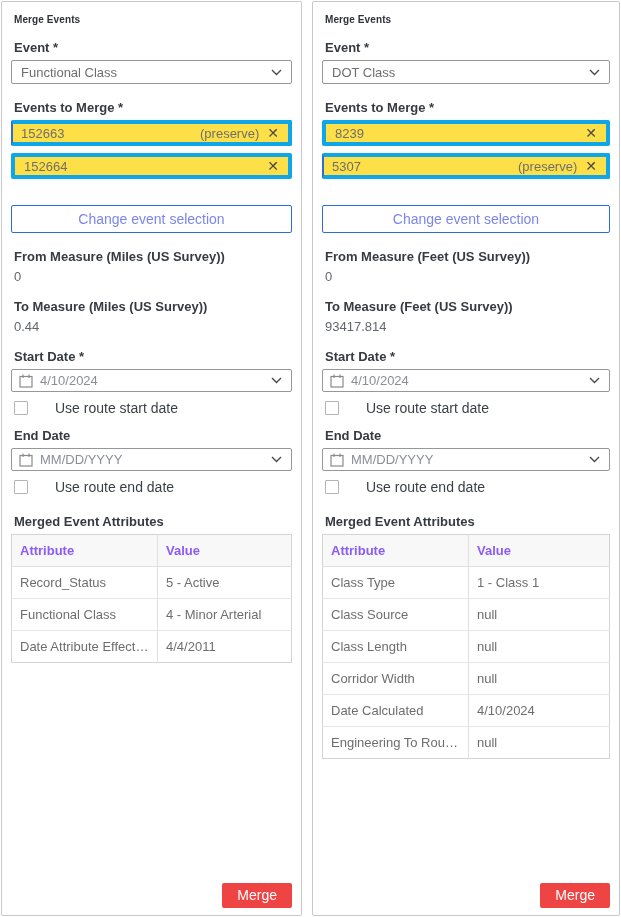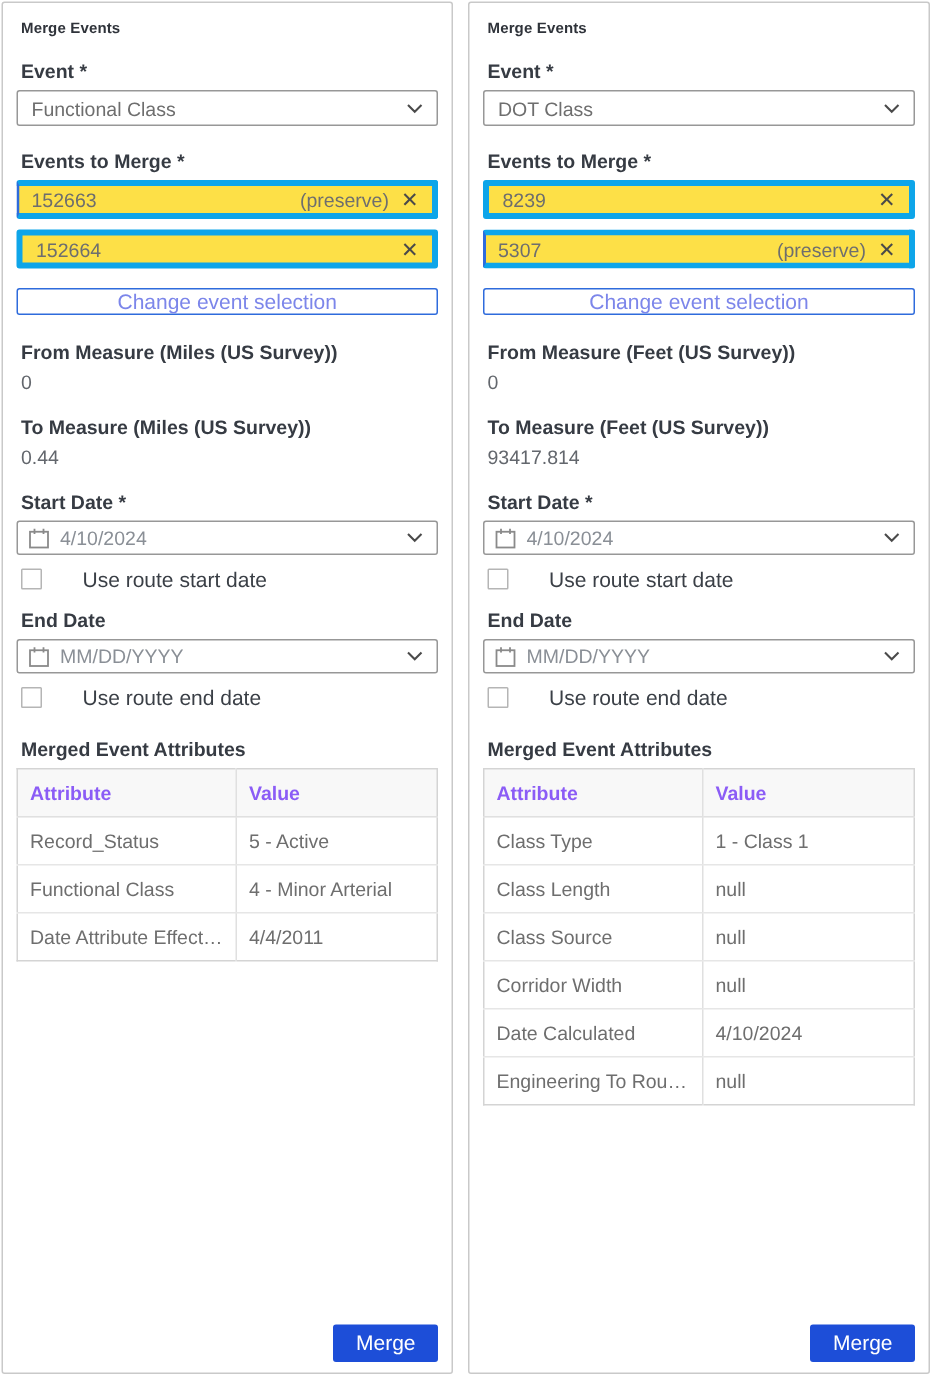--- a/index.html
+++ b/index.html
@@ -52,24 +52,24 @@
   }
   .merge-item.preserve { border-left: 2px solid #2e6bdc; padding-left: 8px; }
   .merge-item .item-value { flex: 1; font-size: 13px; color: #6e6e6e; }
   .merge-item .preserve-tag { font-size: 13px; color: #6e6e6e; margin-right: 8px; }
   .close-x {
     font-size: 14px; color: #4a4a4a; cursor: pointer; line-height: 1;
     font-weight: 400;
   }
 
   .change-btn {
-    width: 100%; height: 18px; background: #fff;
+    width: 100%; height: 28px; background: #fff;
     border: 1px solid #2e6bdc; border-radius: 2px;
     color: #7c86ea; font-size: 14px; font-family: inherit;
-    cursor: pointer; margin-top: 6px;
+    cursor: pointer; margin-top: 19px;
   }
 
   .measure { margin-bottom: 15px; }
   .measure-value { font-size: 13px; color: #63676d; margin: 0 3px; }
 
   
   .date-box {
     height: 23px; border: 1px solid #979797; border-radius: 2px;
     background: #fff; display: flex; align-items: center;
     padding: 0 9px 0 7px; cursor: pointer; margin-bottom: 8px;
@@ -106,21 +106,21 @@
     padding: 8px 8px; border-bottom: 1px solid #e6e6e6;
     overflow: hidden; white-space: nowrap; text-overflow: ellipsis;
   }
   .attr-table th:first-child, .attr-table td:first-child {
     width: 146px; border-right: 1px solid #e0e0e0;
   }
   .attr-table tr:last-child td { border-bottom: none; }
 
   .merge-btn {
     position: absolute; right: 9px; bottom: 7px;
-    background: #1d4ed8; color: #ffffff; border: none; border-radius: 2px;
+    background: #ef4444; color: #ffffff; border: none; border-radius: 2px;
     font-size: 14px; font-family: inherit; padding: 4px 15px 5px 15px;
     cursor: pointer;
   }
 </style>
 </head>
 <body>
 
 <div class="panel left">
   <div class="panel-title">Merge Events</div>
 
@@ -306,28 +306,28 @@
           <th>Attribute</th>
           <th>Value</th>
         </tr>
       </thead>
       <tbody>
         <tr>
           <td>Class Type</td>
           <td>1 - Class 1</td>
         </tr>
         <tr>
+          <td>Class Source</td>
+          <td>null</td>
+        </tr>
+        <tr>
           <td>Class Length</td>
           <td>null</td>
         </tr>
         <tr>
-          <td>Class Source</td>
-          <td>null</td>
-        </tr>
-        <tr>
           <td>Corridor Width</td>
           <td>null</td>
         </tr>
         <tr>
           <td>Date Calculated</td>
           <td>4/10/2024</td>
         </tr>
         <tr>
           <td>Engineering To RouteID</td>
           <td>null</td>

